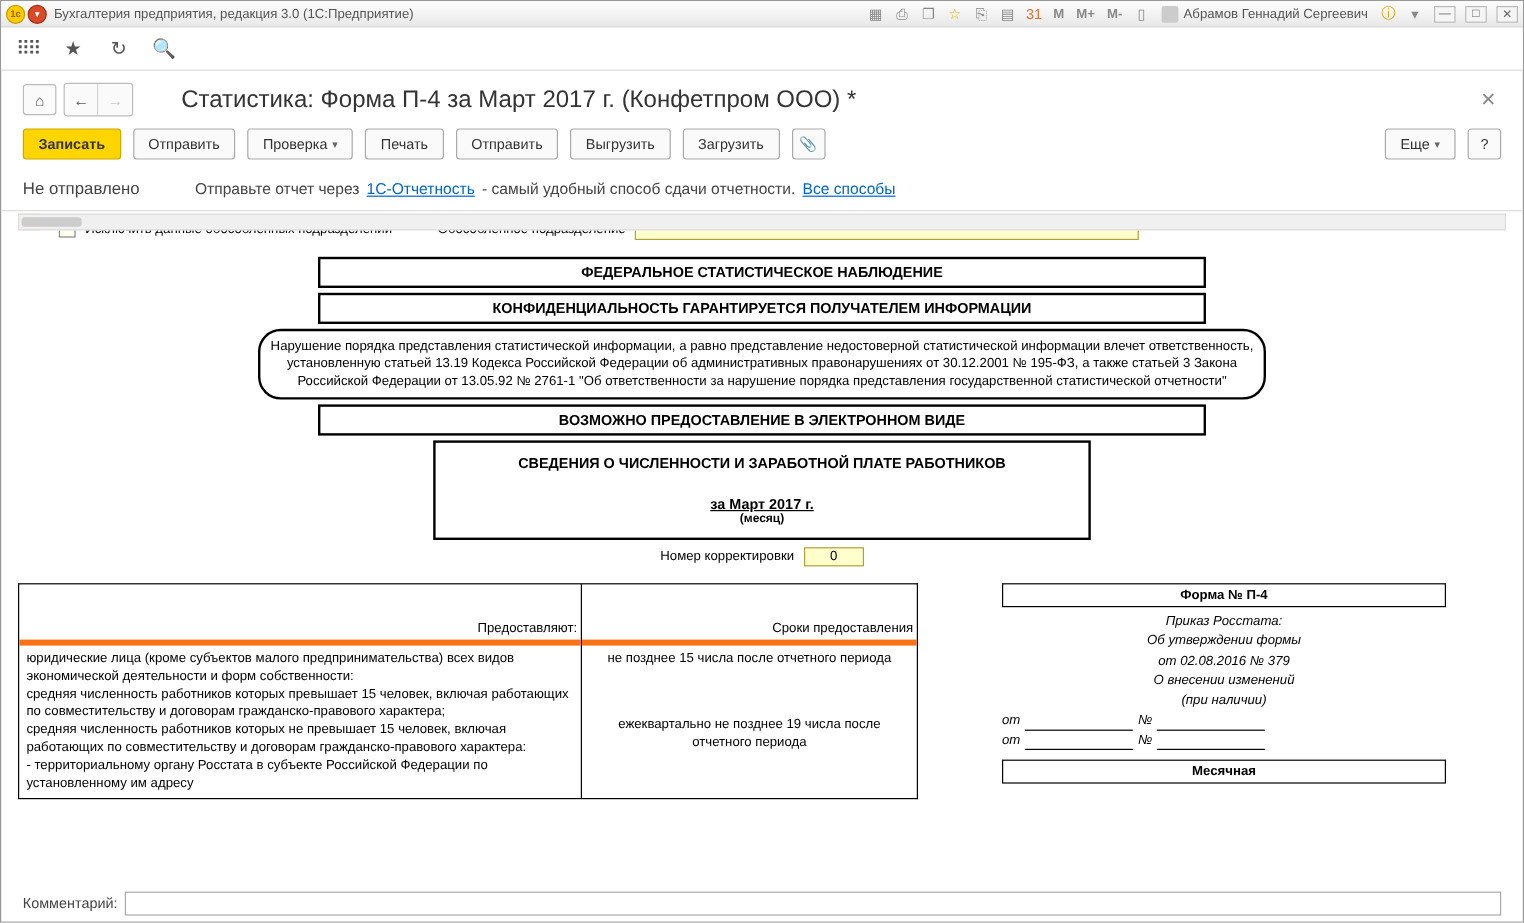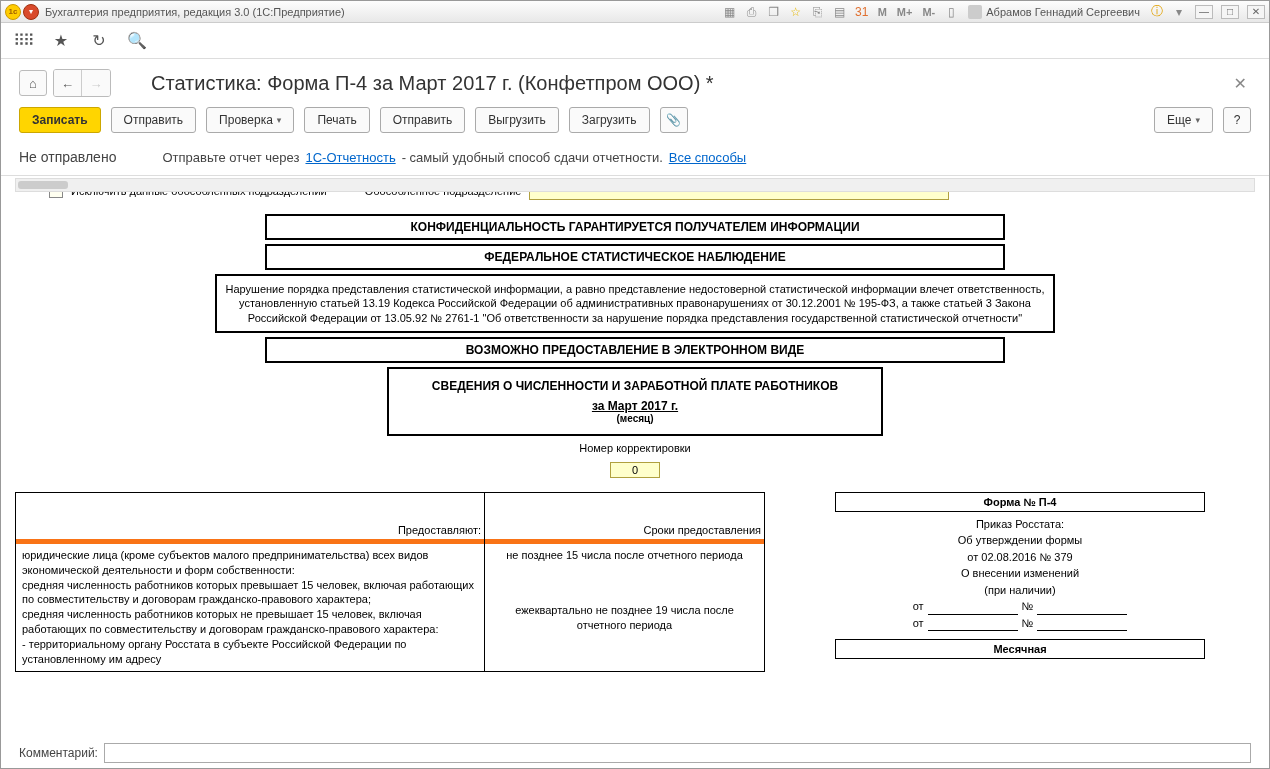--- a/index.html
+++ b/index.html
@@ -101,38 +101,38 @@
   .doc-scroll{ position:absolute; top:0; left:0; right:0; bottom:30px; overflow:auto; padding: 0 14px 8px 14px;}
   .corner{ position:absolute; top:2px; left:18px; width:14px;height:14px;border:1px solid #e0d080;background:#fffde6;}
   .exclude-row{ display:flex;align-items:center; gap:8px; padding:6px 0 10px 34px; font-size:11px;}
   .chk{ width:14px;height:14px;border:1px solid #888;background:#fffff0;cursor:pointer;}
   .obos-label{ margin-left:30px;}
   .obos-input{ flex:0 0 420px; height:18px; border:1px solid #b0a040; background:#ffffcc;}
   .form-box{
     border:2px solid #000; padding:4px 8px; margin:4px auto; text-align:center;
     font-size:12px; font-weight:bold; width:740px;
   }
-  .form-box.thin{font-weight:normal; font-size:11px; line-height:1.3; padding:6px 0; width:840px;}
-  .form-box.title-box{ width:496px; padding:10px;}
-  .form-box .period-line{text-decoration:underline; margin-top:6px;}
+  .form-box.thin{font-weight:normal; font-size:11px; line-height:1.3; padding:6px 0; width:840px;border-radius:19px;}
+  .form-box.title-box{ width:548px; padding:10px;}
+  .form-box .period-line{text-decoration:underline; margin-top:20px;}
   .form-box .mesyats{font-weight:bold;font-size:10px;}
-  .korr-row{display:flex;align-items:center;justify-content:center;gap:8px;margin:6px 0 14px 0;font-size:11px;flex-direction:column;}
+  .korr-row{display:flex;align-items:center;justify-content:center;gap:8px;margin:6px 0 14px 0;font-size:11px;}
   .korr-input{ width:50px;height:16px;border:1px solid #b0a040;background:#ffffcc;text-align:center;font-size:11px;}
   
   .lower{ display:flex; gap:0; margin-top:6px; font-size:11px;}
   .col-left{ flex:0 0 470px; border:1px solid #000;}
   .col-mid{ flex:0 0 280px; border:1px solid #000; border-left:none;}
   .col-gap{ flex:0 0 70px;}
   .col-right{ flex:0 0 370px;}
   .thead{ border-bottom:5px solid #f97316; text-align:right; padding:3px; font-weight:normal;margin-top:28px;}
   .tbody{ padding:4px 6px; line-height:1.35;}
   .tbody.mid{text-align:center; padding-top:4px;}
   .right-head{ border:1px solid #000; text-align:center; padding:3px; }
-  .right-body{ padding:4px 0; text-align:center; line-height:1.5;}
-  .ot-line{ display:flex; gap:4px; justify-content:center; font-size:11px;}
+  .right-body{ padding:4px 0; text-align:center; line-height:1.5;font-style:italic;}
+  .ot-line{ display:flex; gap:4px; justify-content:flex-start; font-size:11px;}
   .ot-line .blank{ border-bottom:1px solid #000; min-width:90px;}
   .mes-box{ border:1px solid #000; text-align:center; padding:3px; margin-top:4px; font-weight:bold;}
   
   .hscroll{ height:14px; margin:2px 14px 0 14px; background:#f0f0f0; border:1px solid #ddd; position:relative;}
   .hscroll::before{content:"";position:absolute;left:2px;top:2px;width:50px;height:8px;background:#ccc;border-radius:3px;}
   
   .comment-row{
     height:30px; display:flex;align-items:center; gap:6px; padding:0 18px;
     font-size:12px; color:#444;
   }
@@ -215,22 +215,22 @@
     <div class="corner"></div>
     <div class="doc-scroll">
 
       <div class="exclude-row">
         <div class="chk"></div>
         <span>Исключить данные обособленных подразделений</span>
         <span class="obos-label">Обособленное подразделение</span>
         <div class="obos-input"></div>
       </div>
 
+      <div class="form-box">ФЕДЕРАЛЬНОЕ СТАТИСТИЧЕСКОЕ НАБЛЮДЕНИЕ</div>
       <div class="form-box">КОНФИДЕНЦИАЛЬНОСТЬ ГАРАНТИРУЕТСЯ ПОЛУЧАТЕЛЕМ ИНФОРМАЦИИ</div>
-      <div class="form-box">ФЕДЕРАЛЬНОЕ СТАТИСТИЧЕСКОЕ НАБЛЮДЕНИЕ</div>
       <div class="form-box thin">Нарушение порядка представления статистической информации, а равно представление недостоверной статистической информации влечет ответственность, установленную статьей 13.19 Кодекса Российской Федерации об административных правонарушениях от 30.12.2001 № 195-ФЗ, а также статьей 3 Закона Российской Федерации от 13.05.92 № 2761-1 "Об ответственности за нарушение порядка представления государственной статистической отчетности"</div>
       <div class="form-box">ВОЗМОЖНО ПРЕДОСТАВЛЕНИЕ В ЭЛЕКТРОННОМ ВИДЕ</div>
       <div class="form-box title-box">
         <div>СВЕДЕНИЯ О ЧИСЛЕННОСТИ И ЗАРАБОТНОЙ ПЛАТЕ РАБОТНИКОВ</div>
         <div class="period-line">за Март 2017 г.</div>
         <div class="mesyats">(месяц)</div>
       </div>
 
       <div class="korr-row">
         <span>Номер корректировки</span>

